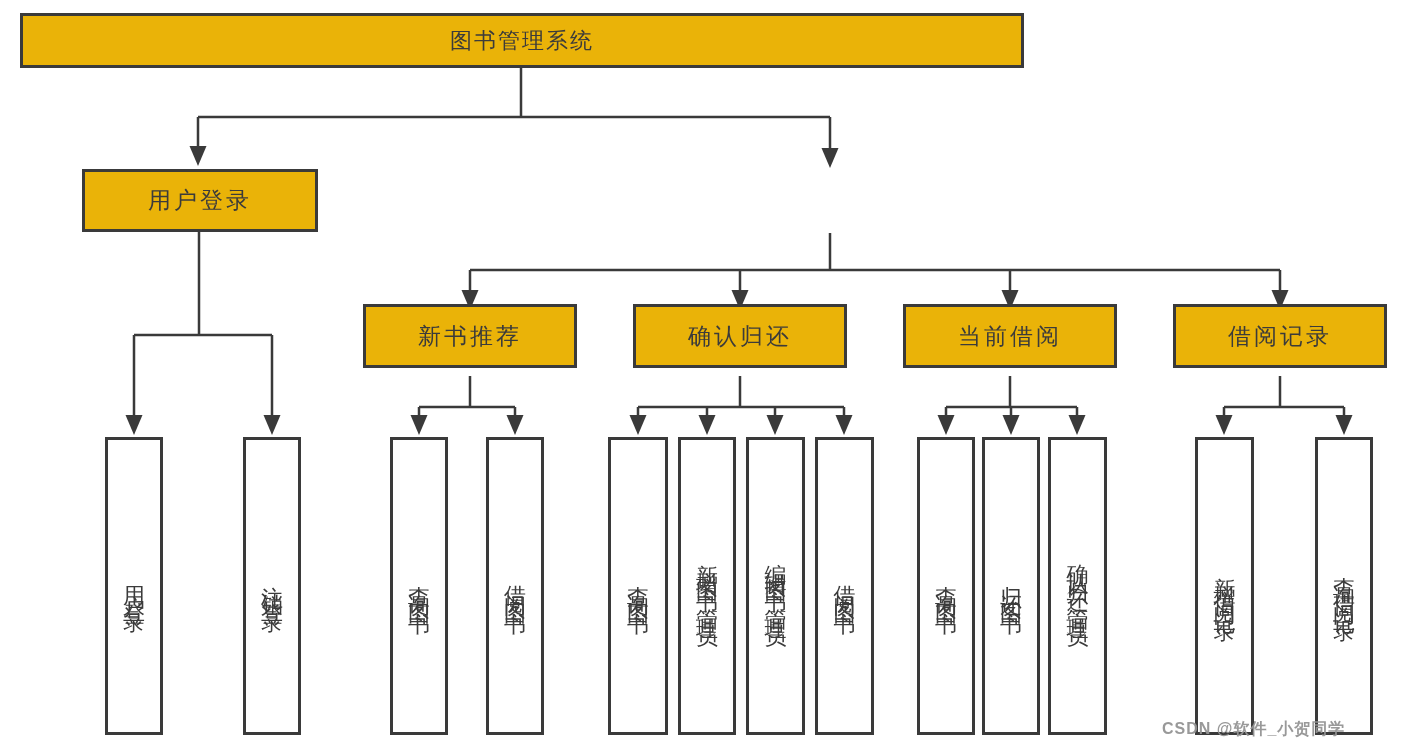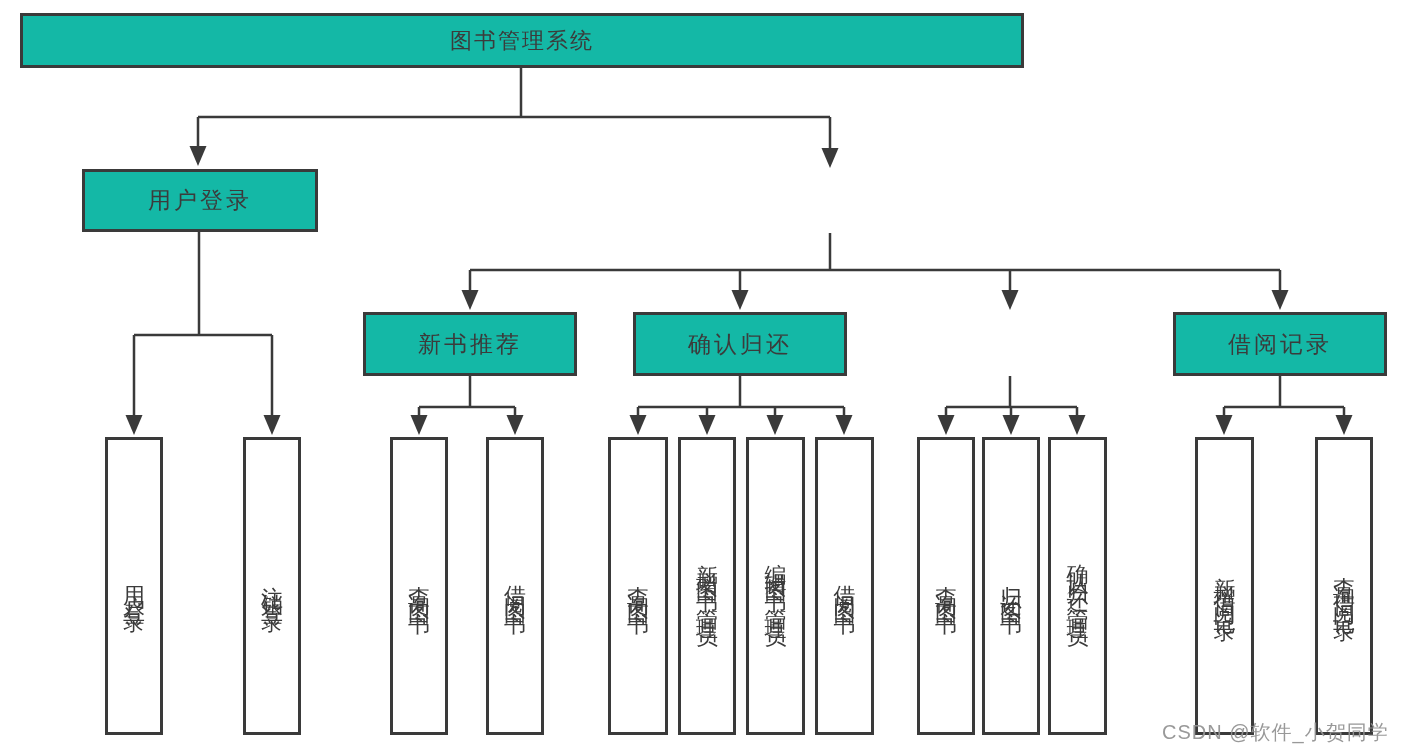--- a/index.html
+++ b/index.html
@@ -13,49 +13,50 @@
     width:1405px;height:747px;
     background:var(--bg);
     overflow:hidden;
     font-family:"Liberation Sans","DejaVu Sans",sans-serif;
     color:var(--text);
   }
   .connectors{position:absolute;left:0;top:0;width:1405px;height:747px;}
   .node{
     position:absolute;
     box-sizing:border-box;
-    background:#14b8a6;
+    background:#eab308;
     border:3px solid var(--line);
     display:flex;align-items:center;justify-content:center;
     text-align:center;
   }
   .node-root{left:20px;top:13px;width:1004px;height:55px;font-size:22px;letter-spacing:2px;}
   .node-l2,.node-l3{font-size:23px;letter-spacing:3px;}
   .node-l2{top:169px;width:236px;height:63px;}
-  .node-l3{top:312px;width:214px;height:64px;}
+  .node-l3{top:304px;width:214px;height:64px;}
   .leaf{
     position:absolute;top:437px;height:298px;width:58px;
     box-sizing:border-box;background:#fff;border:3px solid var(--line);
     display:flex;align-items:center;justify-content:center;
   }
   .leaf span{
     writing-mode:vertical-rl;
     text-orientation:mixed;
     font-size:22px;
     letter-spacing:9px;
     line-height:1;
     white-space:nowrap;
   }
   .watermark{
     position:absolute;left:1162px;top:719px;
-    font-size:20px;
+    font-size:16px;
     color:rgba(148,148,148,0.95);
     letter-spacing:1px;
     z-index:5;
     white-space:nowrap;
+    font-weight:bold;
   }
 </style>
 </head>
 <body>
 
 <div class="canvas">
 
   <svg class="connectors" width="1405" height="747" viewBox="0 0 1405 747" xmlns="http://www.w3.org/2000/svg">
     <g stroke="#3a3a3a" stroke-width="2.5" fill="none">
 
@@ -95,20 +96,21 @@
       <polygon points="1335.5,415 1352.5,415 1344,435"></polygon>
     </g>
   </svg>
 
   <div class="node node-root" style="border-width:3px">图书管理系统</div>
 
   <div class="node node-l2" style="left:82px">用户登录</div>
 
   <div class="node node-l3" style="left:363px">新书推荐</div>
   <div class="node node-l3" style="left:633px">确认归还</div>
+  <div class="node node-l3" style="left:903px">当前借阅</div>
   <div class="node node-l3" style="left:1173px">借阅记录</div>
 
   <div class="leaf" style="left:105px">
     <span>用户登录</span>
   </div>
   <div class="leaf" style="left:243px">
     <span>注销登录</span>
   </div>
   <div class="leaf" style="left:390px">
     <span>查询图书</span>

